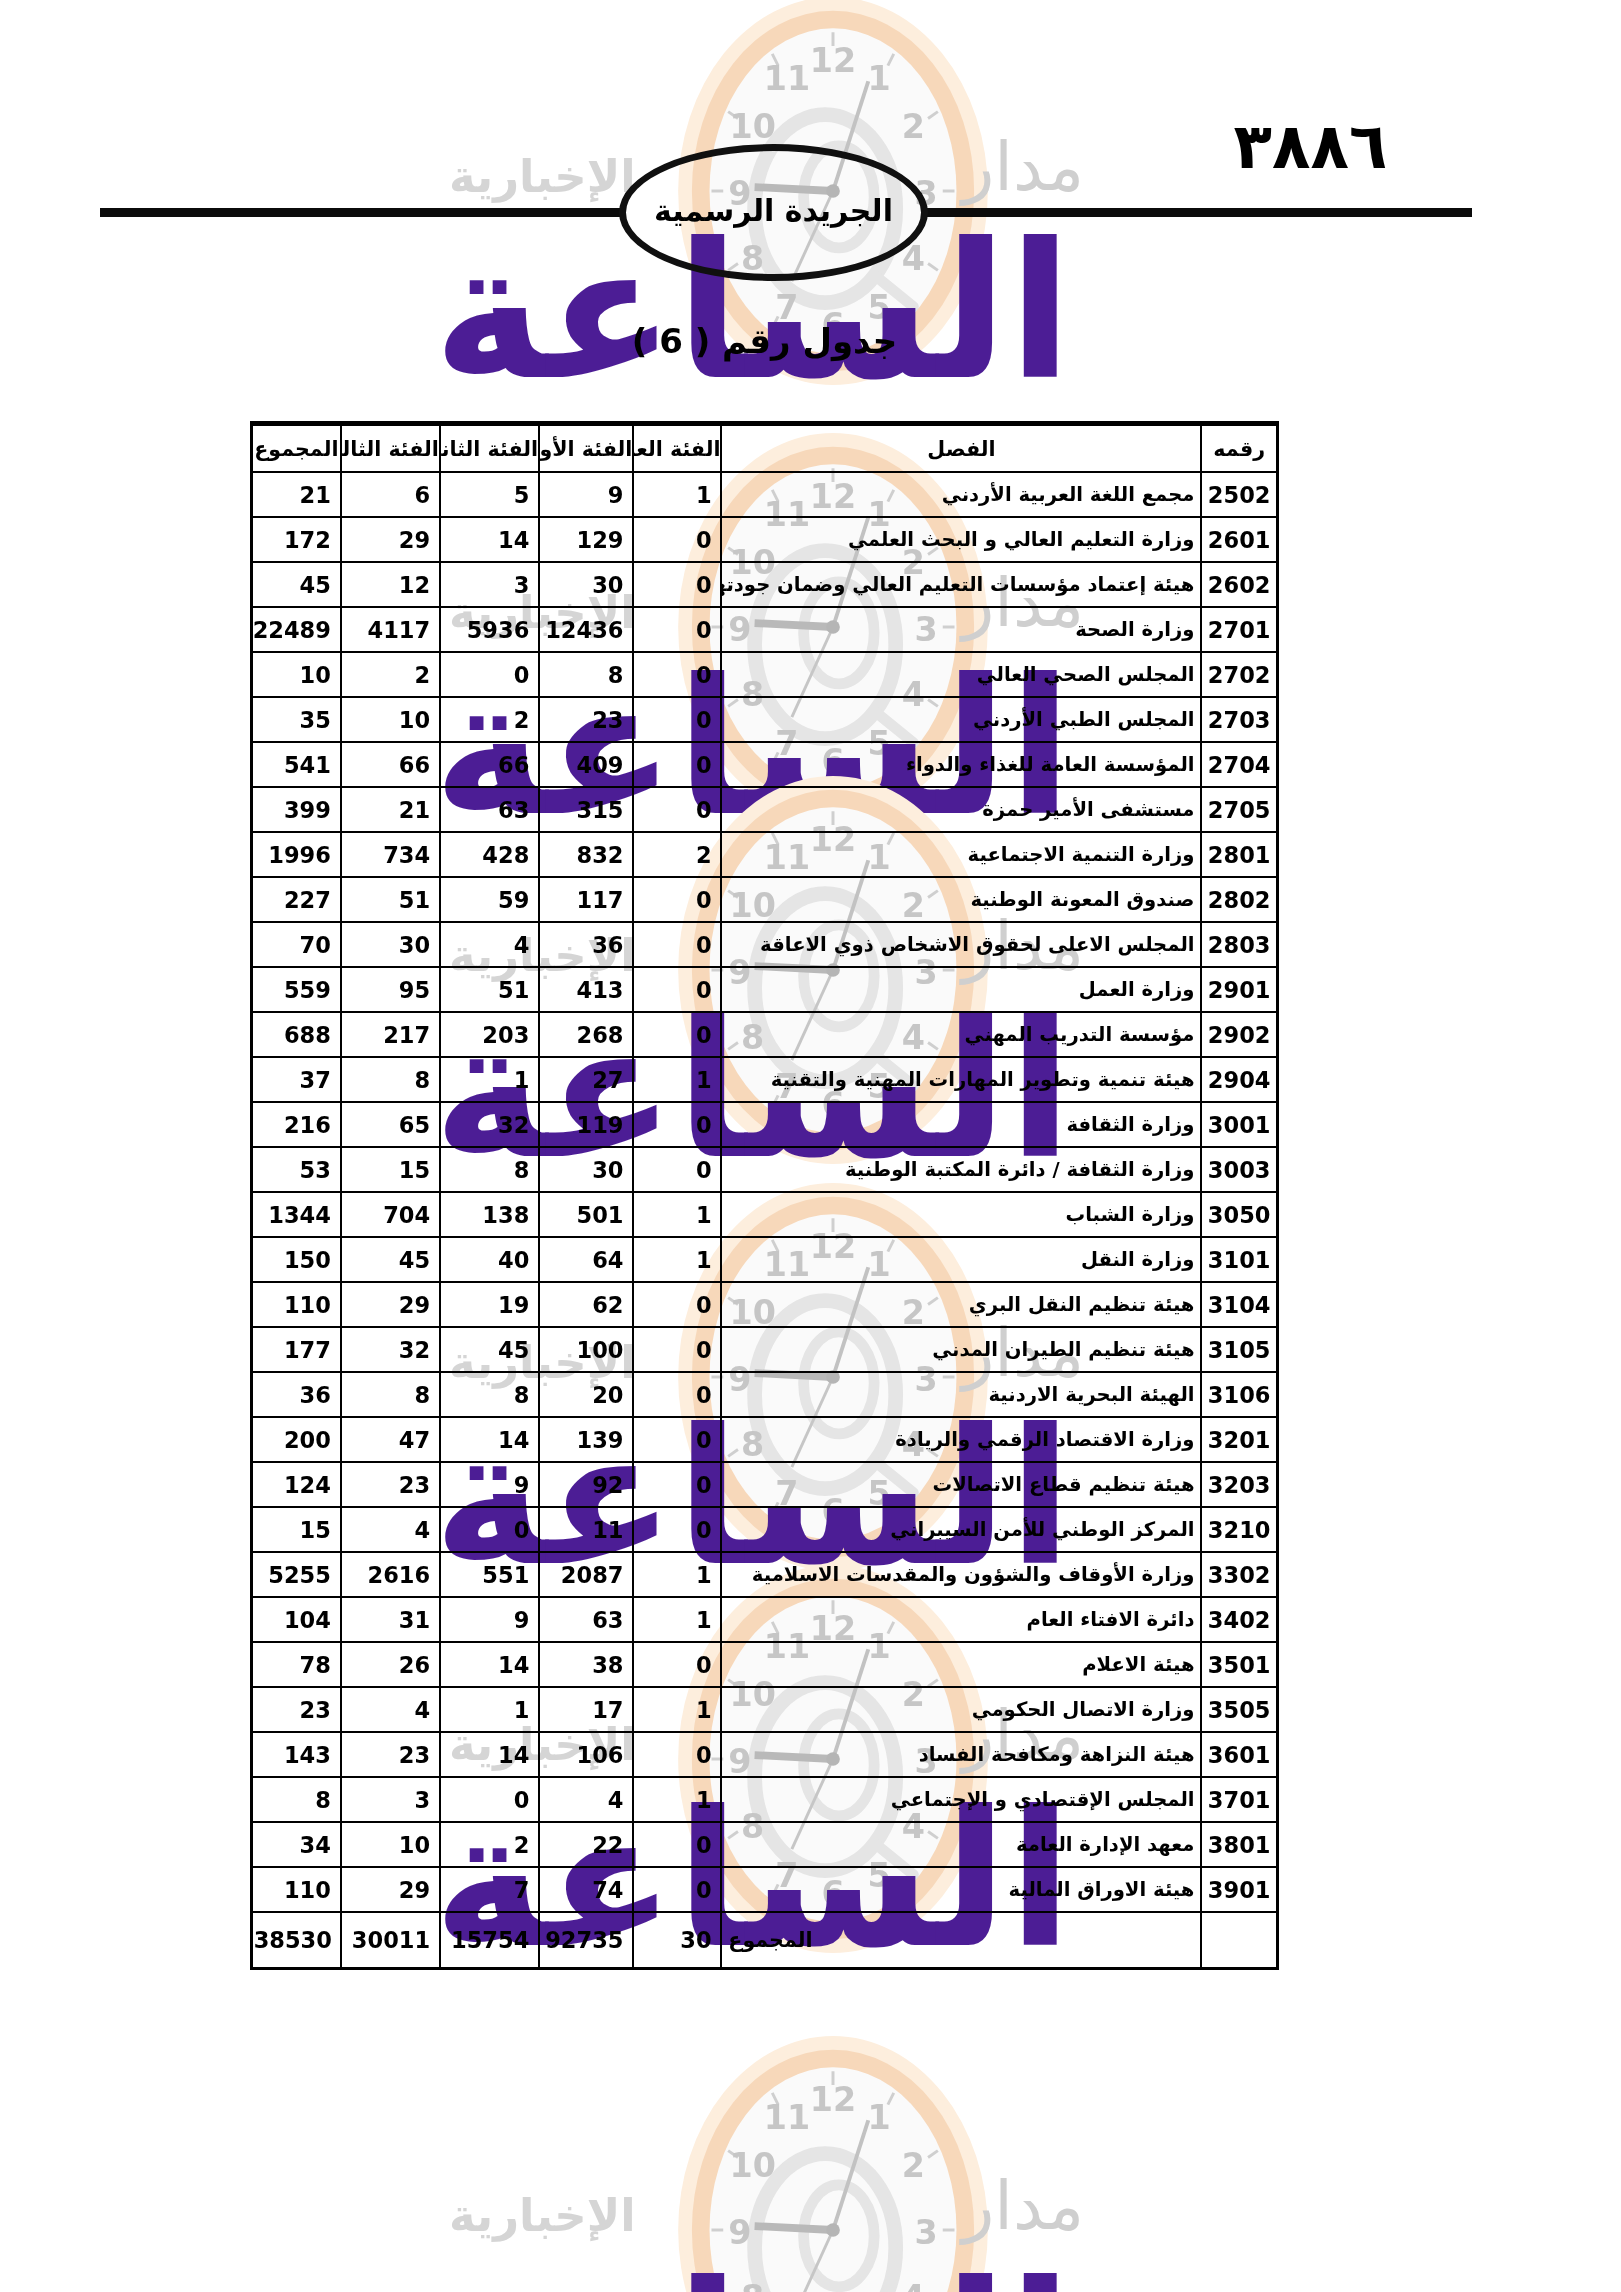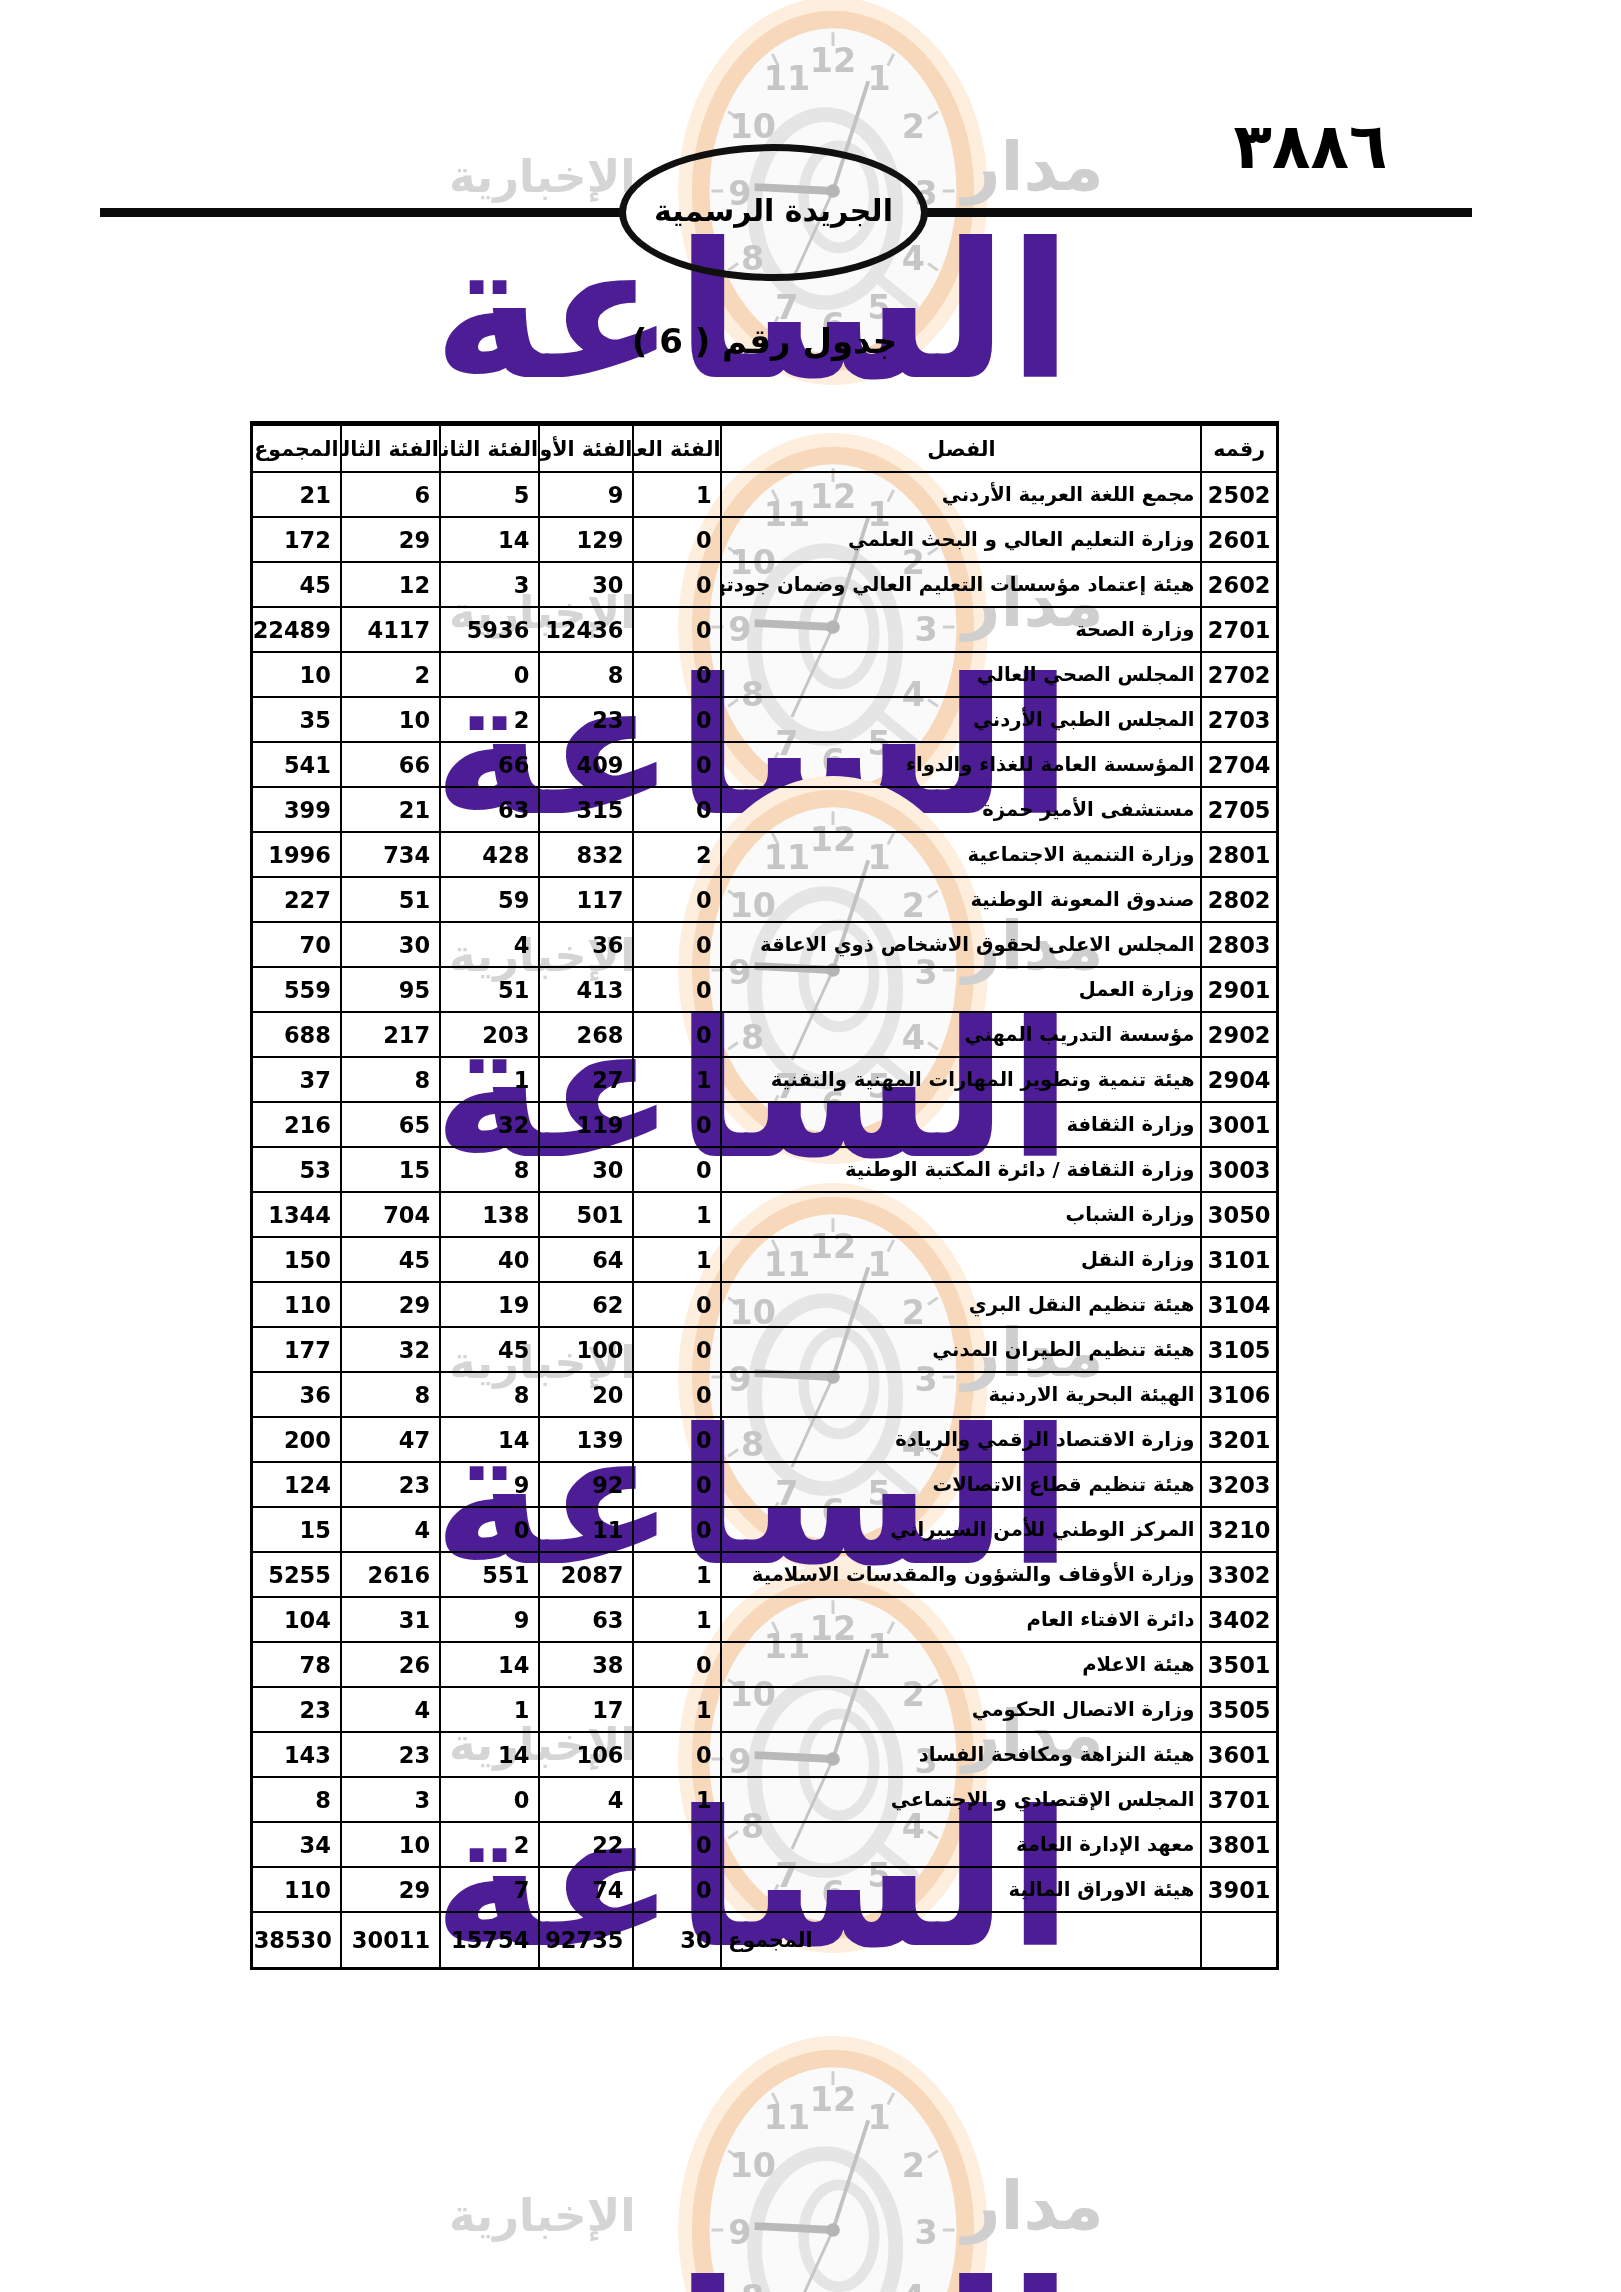--- a/index.html
+++ b/index.html
@@ -4,21 +4,21 @@
 <style>
   html,body{margin:0;padding:0;}
   body{
     width:1621px;height:2293px;position:relative;overflow:hidden;
     background:#ffffff;font-family:"DejaVu Sans",sans-serif;color:#000;
   }
   
   .wm-layer{position:absolute;inset:0;z-index:0;}
   .wm-group{position:absolute;left:833px;width:0;height:0;}
   .wm-clock{position:absolute;left:-157px;top:-196px;width:314px;height:392px;}
-  .wm-madar{position:absolute;left:129px;top:-63px;font-size:67px;font-weight:bold;color:#cfcfcf;white-space:nowrap;}
+  .wm-madar{position:absolute;left:129px;top:-63px;font-size:67px;font-weight:normal;color:#cfcfcf;white-space:nowrap;}
   .wm-ekhbaria{position:absolute;left:-384px;top:-41px;font-size:45px;font-weight:bold;color:#d5d5d5;white-space:nowrap;text-align:center;}
   .wm-saa{position:absolute;left:-400px;top:27.4px;font-size:188px;font-weight:bold;color:#4c1d95;line-height:1;white-space:nowrap;}
   
   .content{position:absolute;inset:0;z-index:2;}
   .page-number{
     position:absolute;left:1227px;top:110px;width:167px;text-align:center;
     font-size:63px;font-weight:bold;letter-spacing:2px;
   }
   .rule{position:absolute;top:208px;height:8.8px;background:#0b0b0b;}
   .rule.left{left:100px;width:520px;}

